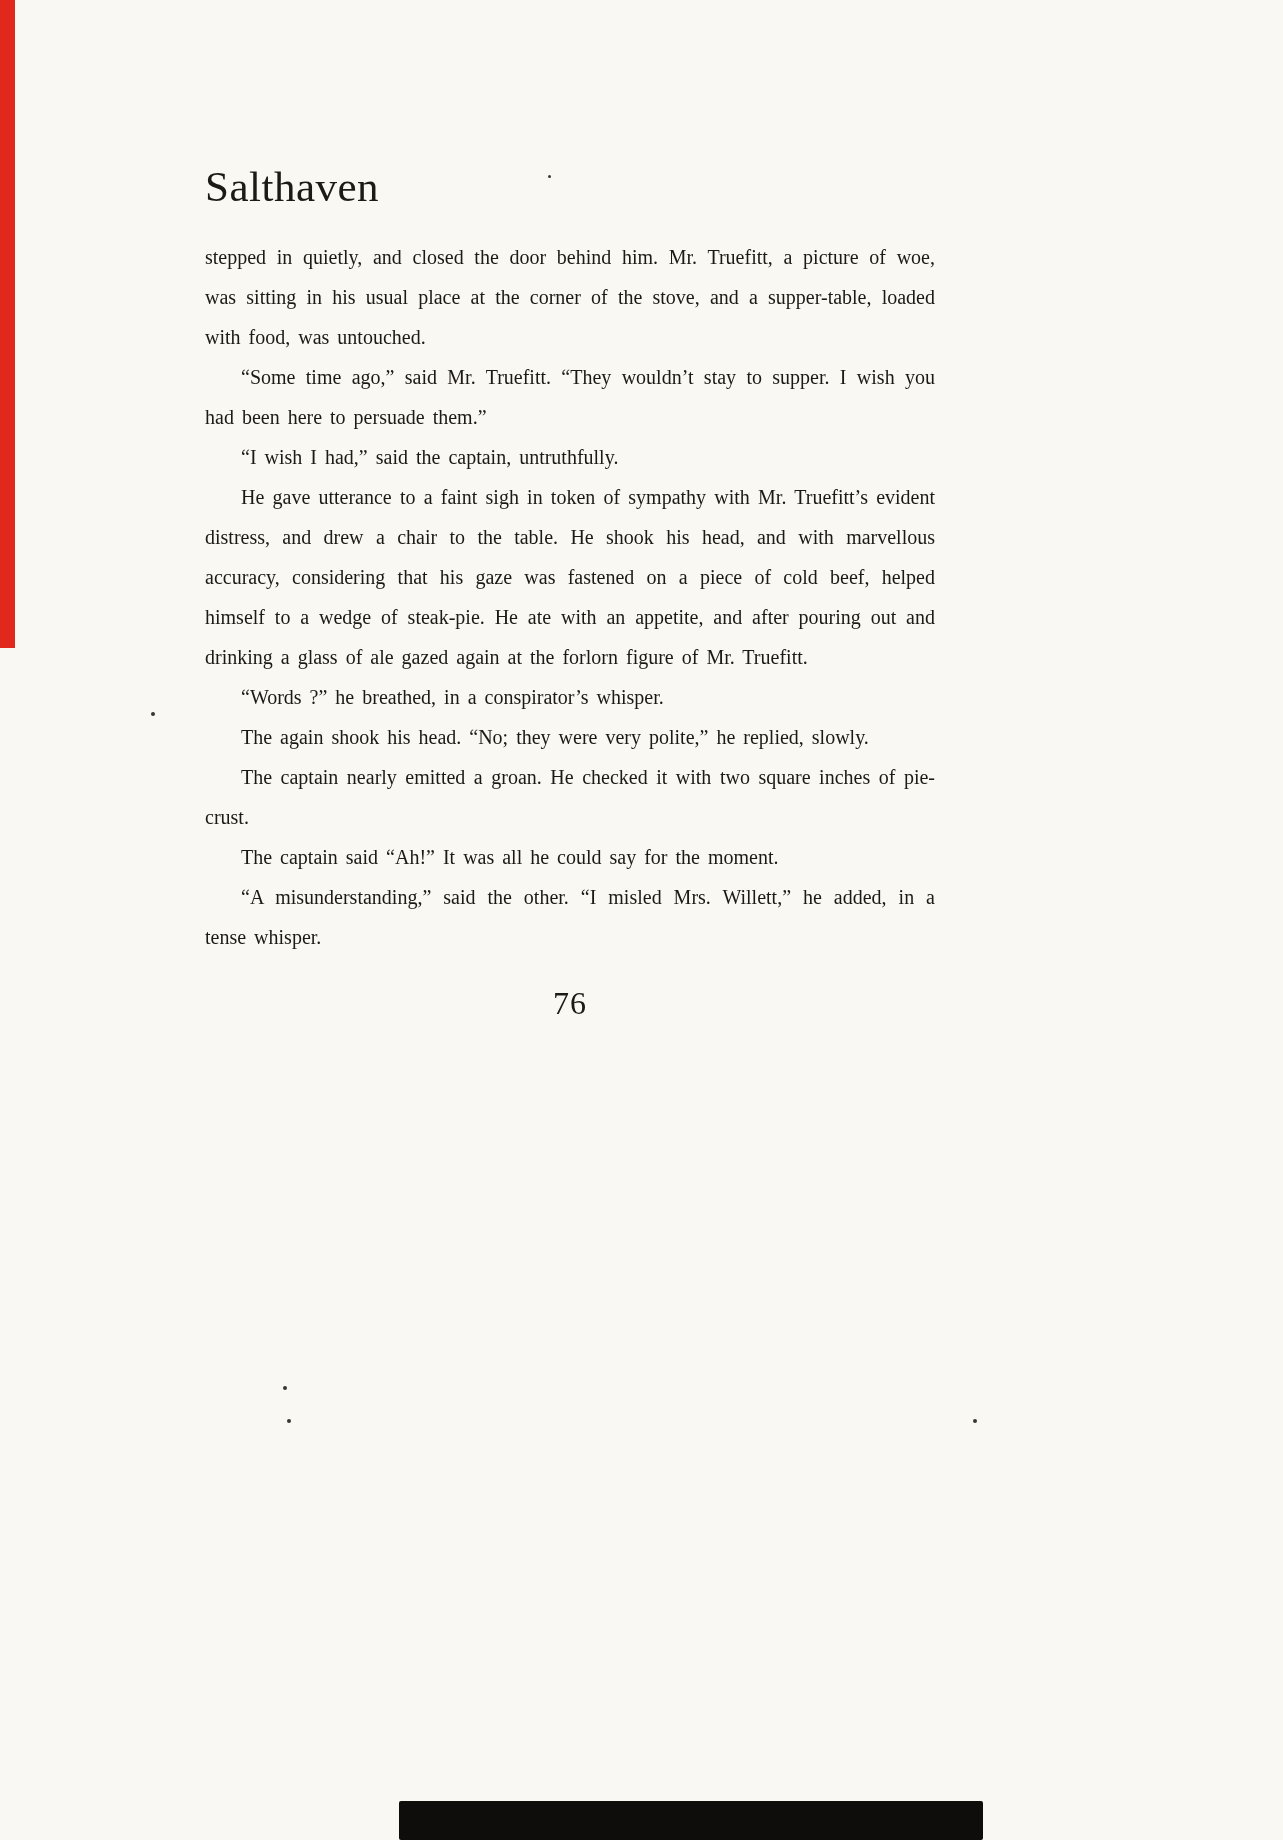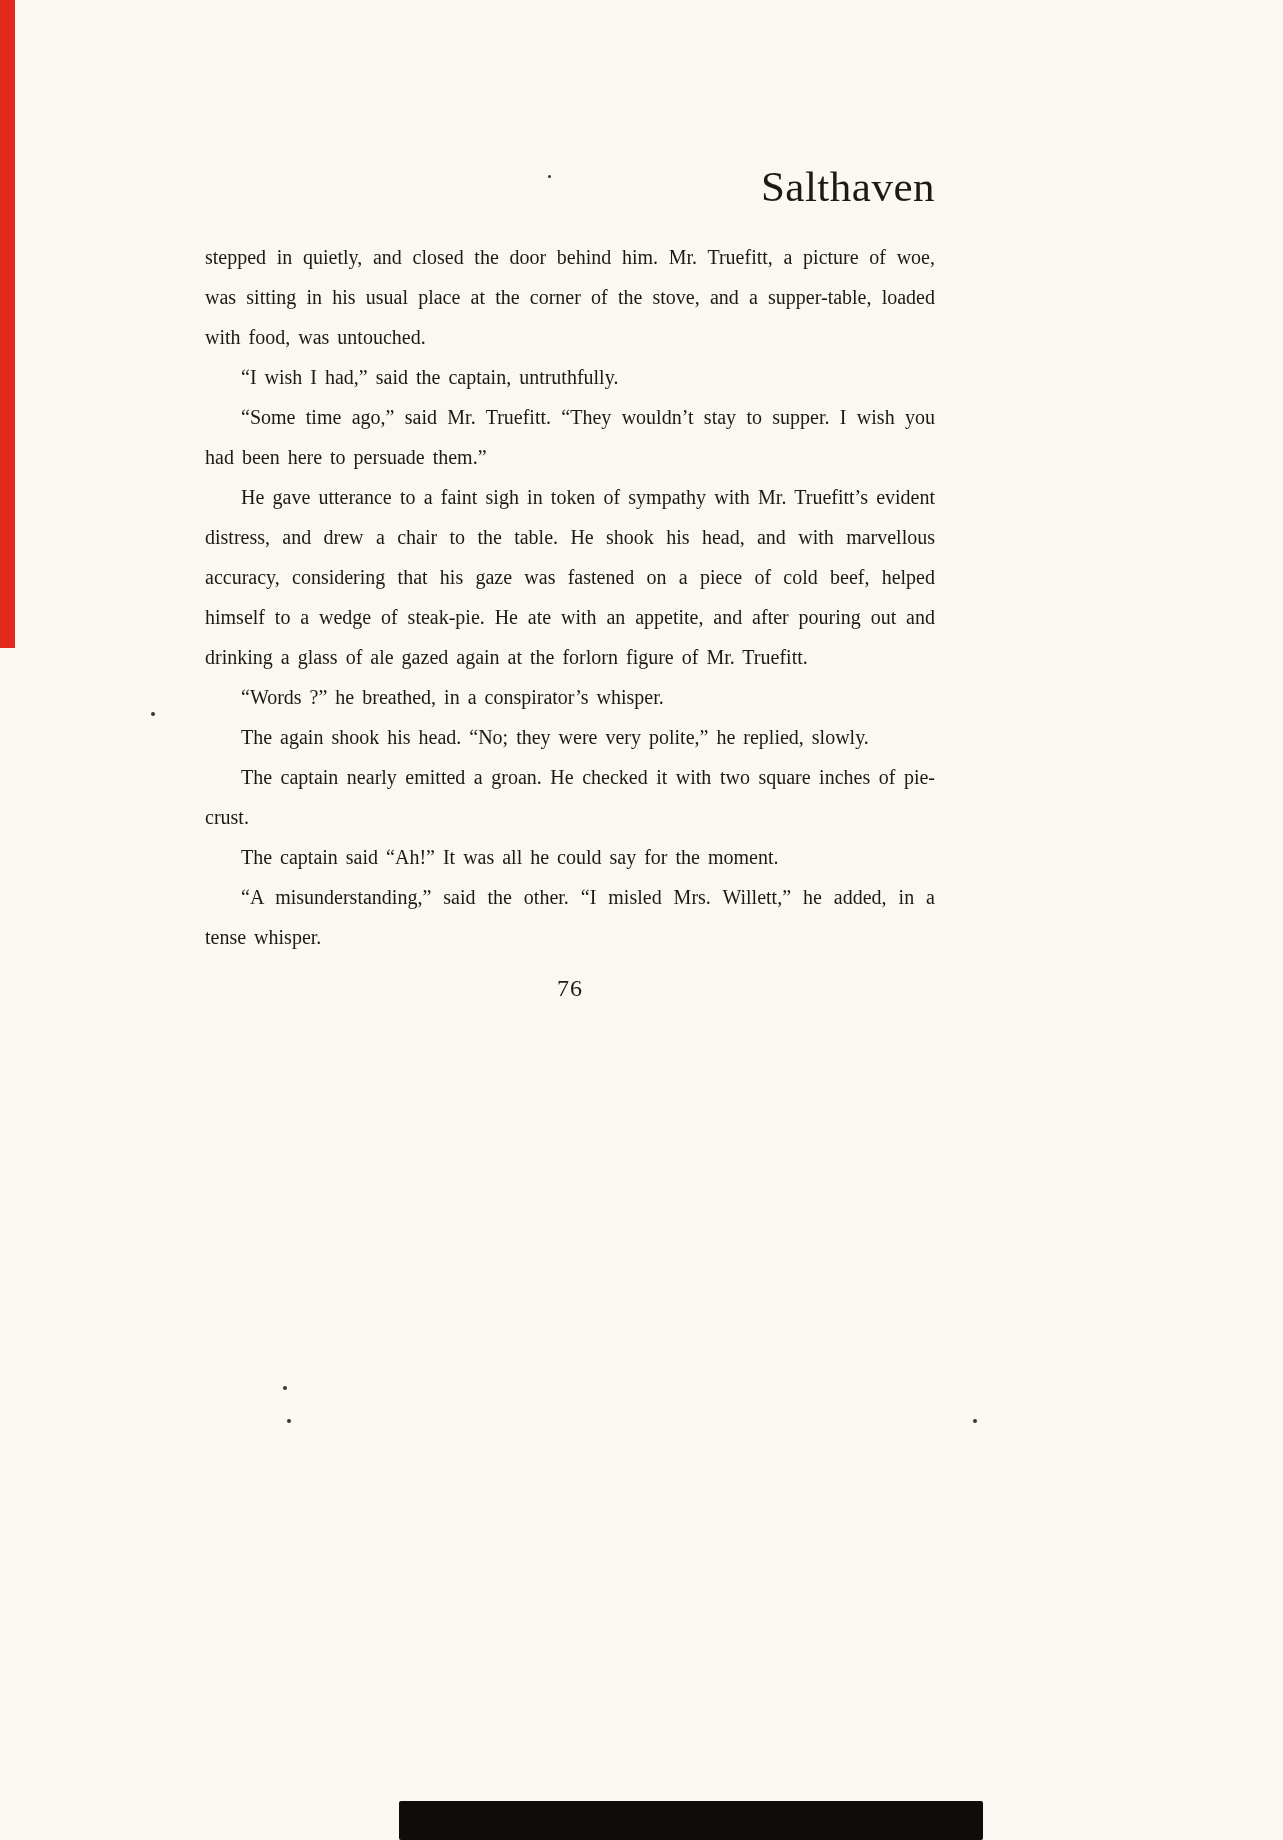--- a/index.html
+++ b/index.html
@@ -46,40 +46,40 @@
   .speck.s4 { left: 973px; top: 1419px; width: 4px; height: 4px; }
   .speck.s5 { left: 548px; top: 175px;  width: 3px; height: 3px; }
 
   .content {
     position: absolute;
     left: 205px;
     top: 162px;
     width: 730px;
   }
   .title {
-    text-align: right;
+    text-align: left;
     font-size: 43px;
     font-weight: 400;
     letter-spacing: 0.5px;
     margin: 0 0 26px 0;
   }
   .body-text p {
     margin: 0;
     font-size: 20px;
     line-height: 40px;
     text-align: justify;
     word-spacing: 3px;
   }
   .body-text p.indent {
     text-indent: 36px;
   }
   .page-number {
     text-align: center;
-    font-size: 24px;
-    margin-top: 18px;
+    font-size: 32px;
+    margin-top: 28px;
     letter-spacing: 1px;
   }
 </style>
 </head>
 <body>
 
 <div class="page">
 
   <div class="binding-strip"></div>
 
@@ -88,22 +88,22 @@
   <div class="speck s3"></div>
   <div class="speck s4"></div>
   <div class="speck s5"></div>
 
   <div class="content">
 
     <h1 class="title">Salthaven</h1>
 
     <div class="body-text">
       <p>stepped in quietly, and closed the door behind him. Mr. Truefitt, a picture of woe, was sitting in his usual place at the corner of the stove, and a supper-table, loaded with food, was untouched.</p>
+      <p class="indent">“Some time ago,” said Mr. Truefitt. “They wouldn’t stay to supper.  I wish you had been here to persuade them.”</p>
       <p class="indent">“I wish I had,” said the captain, untruthfully.</p>
-      <p class="indent">“Some time ago,” said Mr. Truefitt. “They wouldn’t stay to supper.  I wish you had been here to persuade them.”</p>
       <p class="indent">He gave utterance to a faint sigh in token of sympathy with Mr. Truefitt’s evident distress, and drew a chair to the table.  He shook his head, and with marvellous accuracy, considering that his gaze was fastened on a piece of cold beef, helped himself to a wedge of steak-pie.  He ate with an appetite, and after pouring out and drinking a glass of ale gazed again at the forlorn figure of Mr. Truefitt.</p>
       <p class="indent">“Words ?” he breathed, in a conspirator’s whisper.</p>
       <p class="indent">The again shook his head.  “No; they were very polite,” he replied, slowly.</p>
       <p class="indent">The captain nearly emitted a groan.  He checked it with two square inches of pie-crust.</p>
       <p class="indent">The captain said “Ah!”  It was all he could say for the moment.</p>
       <p class="indent">“A misunderstanding,” said the other.  “I misled Mrs. Willett,” he added, in a tense whisper.</p>
     </div>
 
     <div class="page-number">76</div>
 

